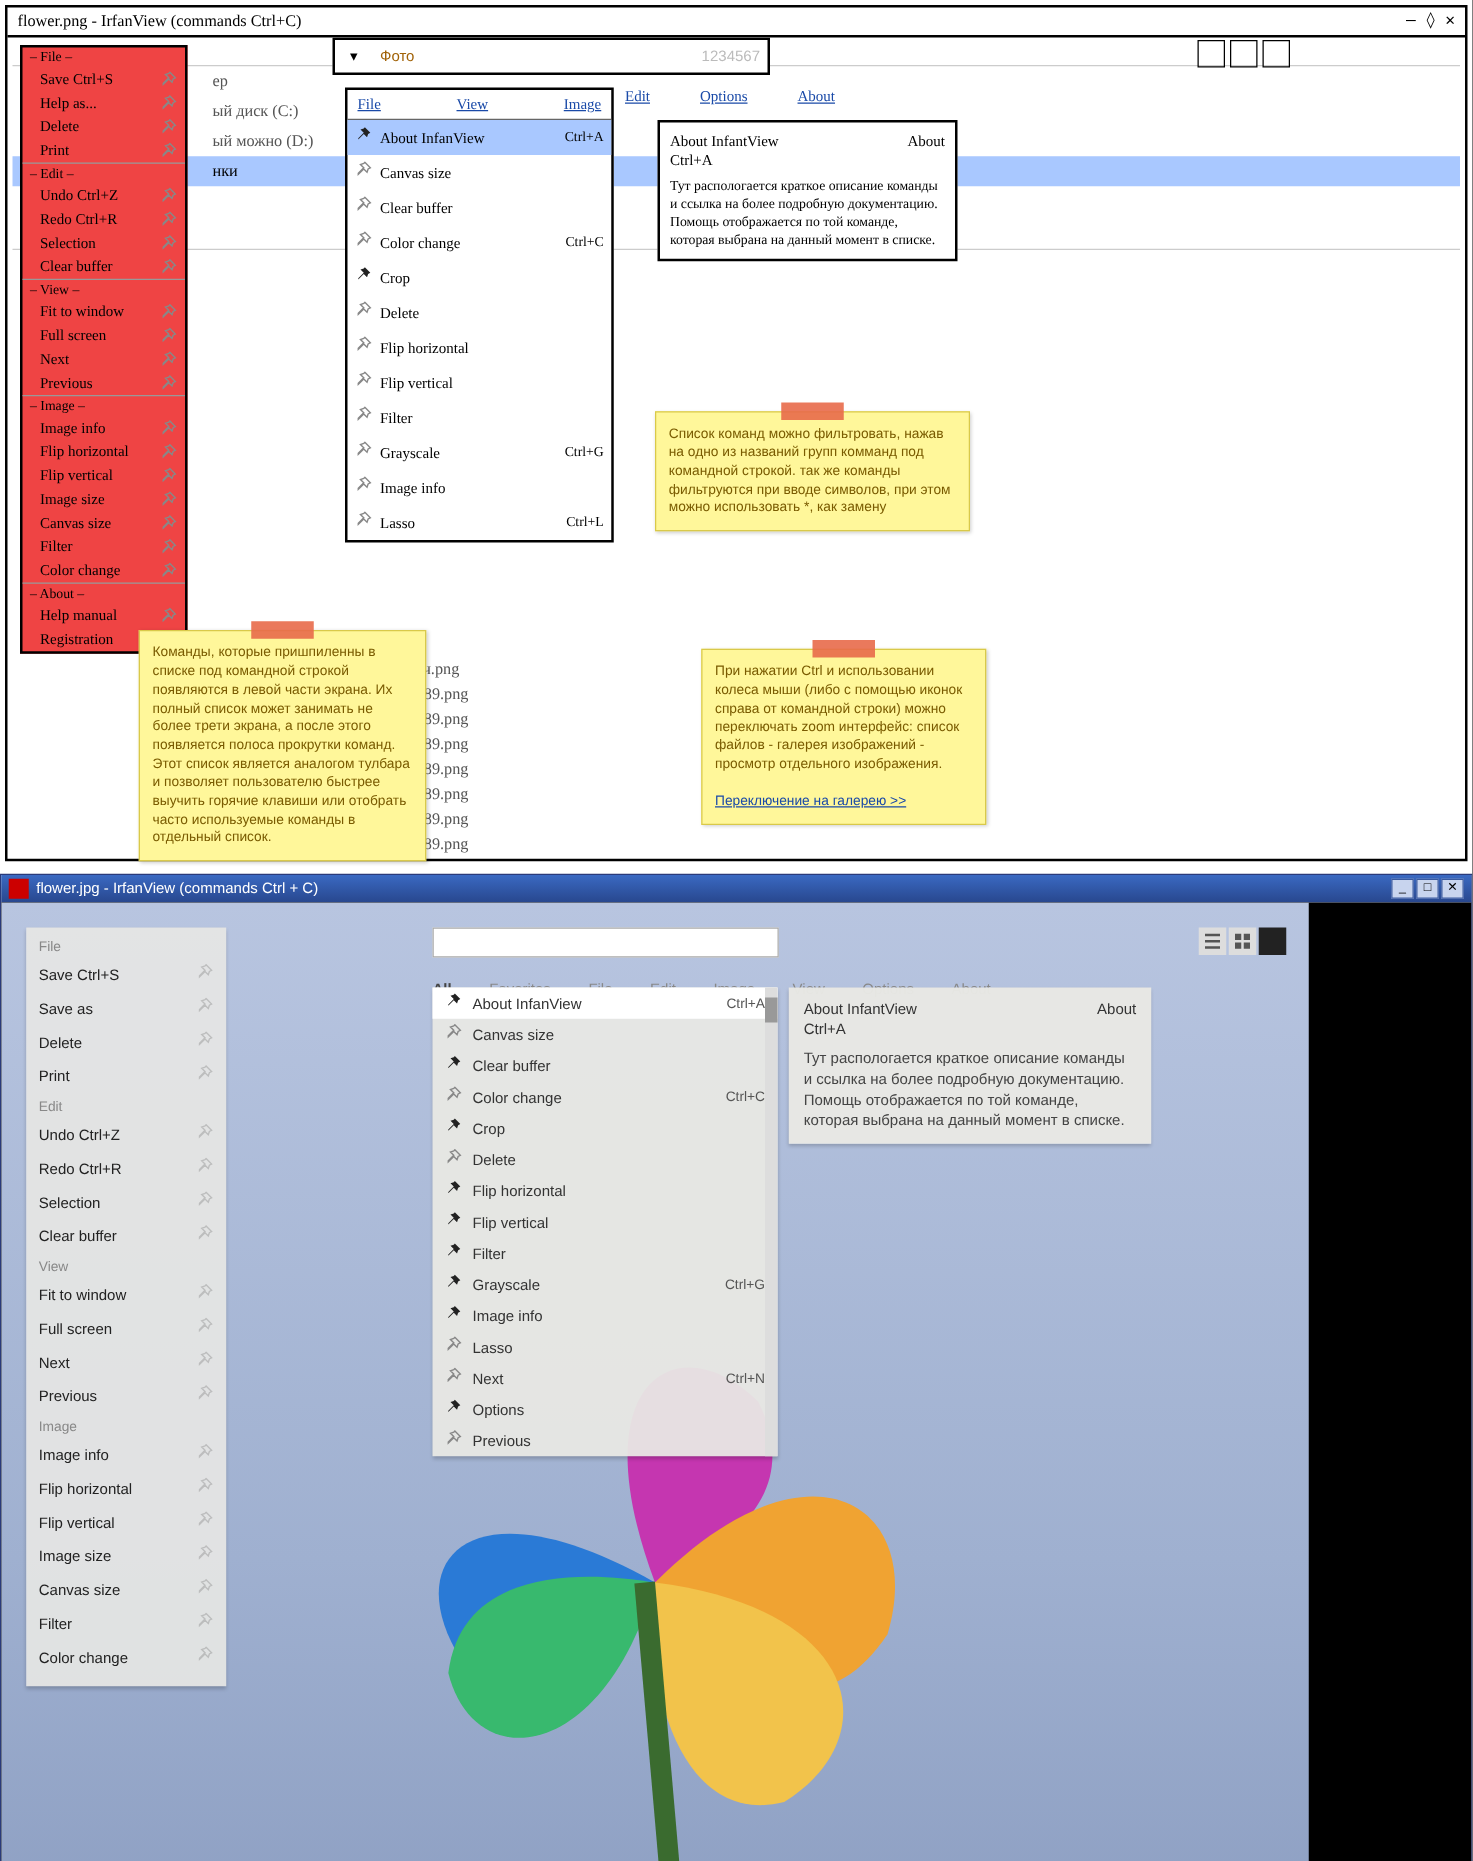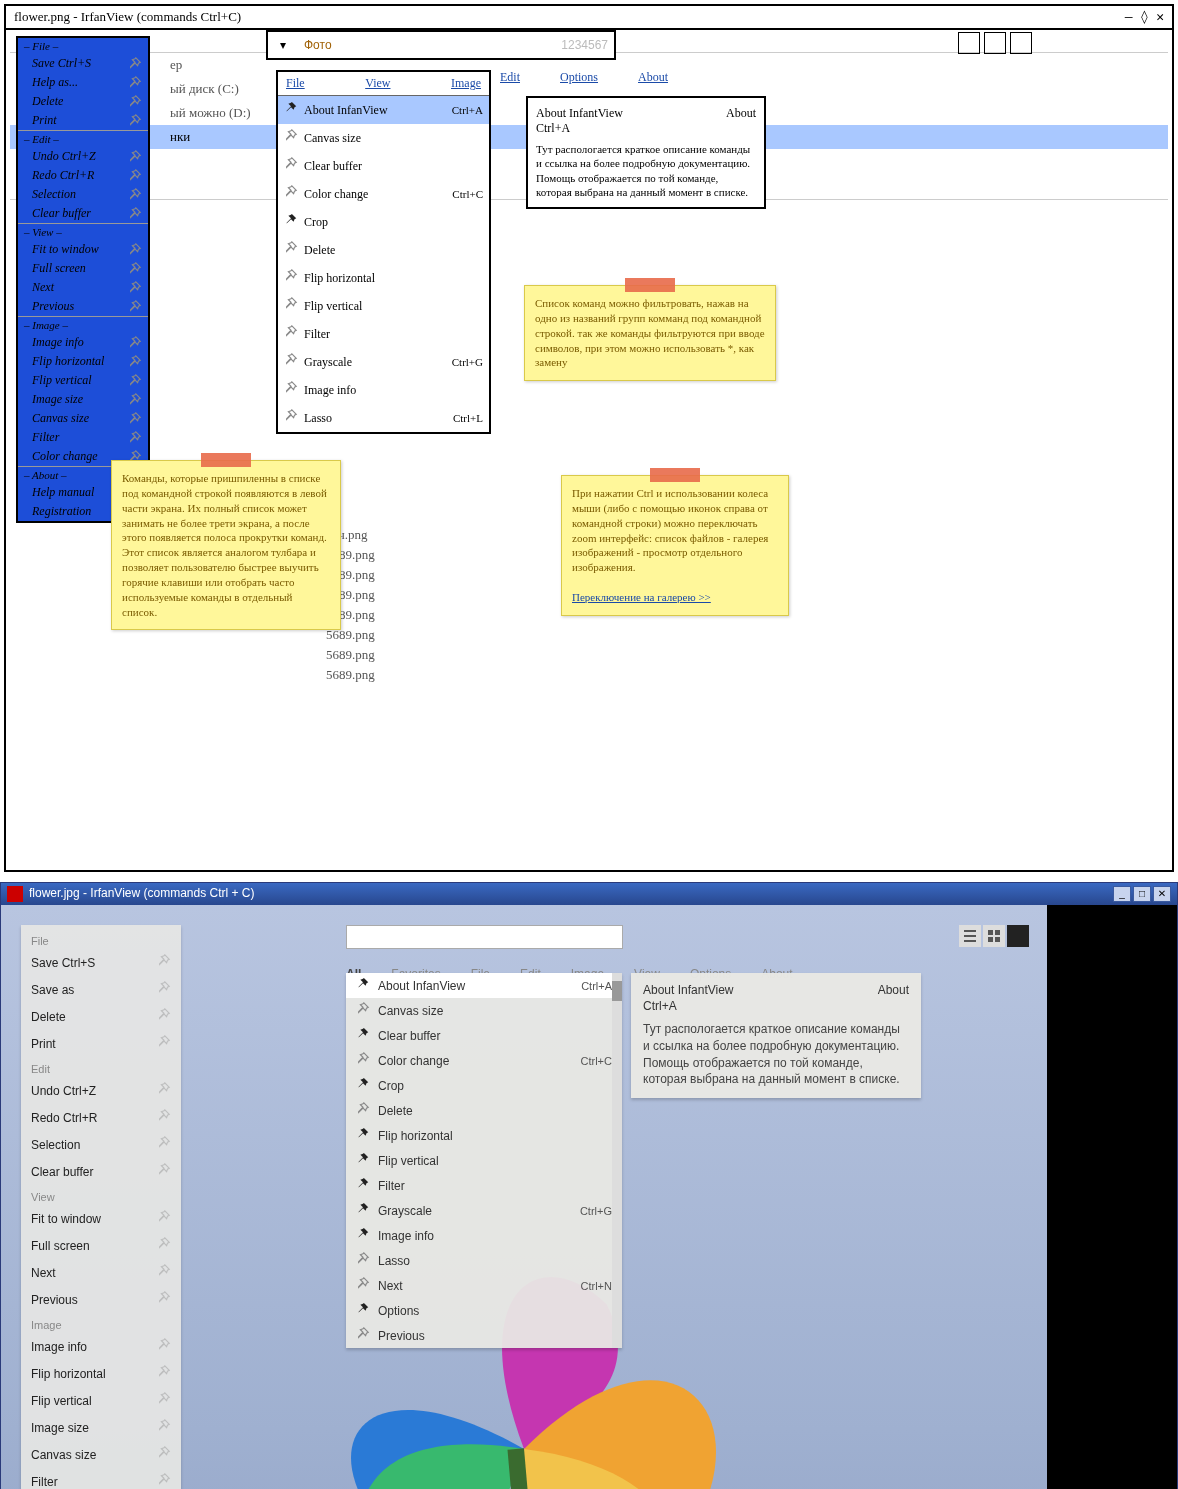--- a/index.html
+++ b/index.html
@@ -1,26 +1,26 @@
 <!DOCTYPE html>
 <html><head>
 <meta charset="utf-8">
 <style>
 * { box-sizing: border-box; margin: 0; padding: 0; }
 body { font-family: Arial, sans-serif; font-size: 12px; background: #fff; width: 1178px; }
 
 
-.mockup-top { border: 2px solid #000; margin: 4px; position: relative; height: 868px; background: #fff; }
+.mockup-top { border: 2px solid #000; margin: 4px; position: relative; height: 685px; background: #fff; }
 .mock-title { border-bottom: 2px solid #000; padding: 3px 8px; font-family: 'Comic Sans MS', cursive; font-size: 13px; display: flex; justify-content: space-between; }
 .mock-title-controls { font-family: monospace; }
 
 .mock-body { position: relative; height: 655px; }
 
 
-.left-pinned { position: absolute; left: 10px; top: 6px; width: 134px; border: 2px solid #000; background: #1d4ed8; font-family: 'Comic Sans MS', cursive; font-size: 12px; z-index: 3; font-style: italic; }
+.left-pinned { position: absolute; left: 10px; top: 6px; width: 134px; border: 2px solid #000; background: #ef4444; font-family: 'Comic Sans MS', cursive; font-size: 12px; z-index: 3; }
 .left-group-label { padding: 2px 6px; font-size: 11px; border-top: 1px solid #999; }
 .left-group-label:first-child { border-top: none; }
 .left-item { padding: 2px 6px 2px 14px; display: flex; justify-content: space-between; align-items: center; }
 .pin-icon { width: 14px; height: 14px; display: inline-block; }
 .pin-icon svg { width: 100%; height: 100%; }
 
 
 .bg-browser { position: absolute; left: 4px; top: 2px; right: 4px; font-family: 'Comic Sans MS', cursive; font-size: 13px; color: #555; }
 .bg-row { padding: 4px 4px 4px 40px; }
 .bg-row.sel { background: #a9c8ff; color: #000; }
@@ -43,21 +43,21 @@
 .center-item .cl { flex:1; }
 .center-item .sc { font-size:11px;}
 .tabs-ext { position:absolute; left:494px; top:40px; display:flex; gap:40px; font-family:'Comic Sans MS', cursive; font-size:12px; color:#1a4aa8; text-decoration:underline; z-index:4;}
 
 
 .help-panel { position:absolute; left:520px; top:66px; width:240px; border:2px solid #000; background:#fff; padding:8px; font-family:'Comic Sans MS', cursive; font-size:12px; z-index:4;}
 .help-head { display:flex; justify-content:space-between; }
 .help-body { margin-top:6px; font-size:11px; line-height:1.3;}
 
 
-.sticky { position:absolute; background:#fff79a; border:1px solid #d9c94a; padding:10px; font-family:Liberation Serif, serif; font-size:11px; color:#7a5b00; line-height:1.35; z-index:5; box-shadow:1px 1px 3px rgba(0,0,0,0.2);}
+.sticky { position:absolute; background:#fff79a; border:1px solid #d9c94a; padding:10px; font-family:Liberation Sans, sans-serif; font-size:11px; color:#7a5b00; line-height:1.35; z-index:5; box-shadow:1px 1px 3px rgba(0,0,0,0.2);margin-top:44px;}
 .sticky .tape { position:absolute; top:-8px; left:50%; transform:translateX(-50%); width:50px; height:14px; background:#e86a4a; opacity:0.9;}
 .sticky a { color:#1a4aa8; text-decoration:underline;}
 
 
 .win { margin-top: 10px; border:1px solid #2a3a7a; }
 .titlebar { background: linear-gradient(#3a69c2,#28478e); color:#fff; padding:3px 6px; font-size:12px; display:flex; justify-content:space-between; align-items:center; font-family: Tahoma, sans-serif;}
 .titlebar .icon { width:16px; height:16px; background:#c00; margin-right:6px; display:inline-block; vertical-align:middle;}
 .tb-controls { display:flex; gap:2px;}
 .tb-btn { width:18px; height:16px; background:#c8d4ee; border:1px solid #3a5aa0; font-size:10px; text-align:center; line-height:14px; color:#000;}
 

